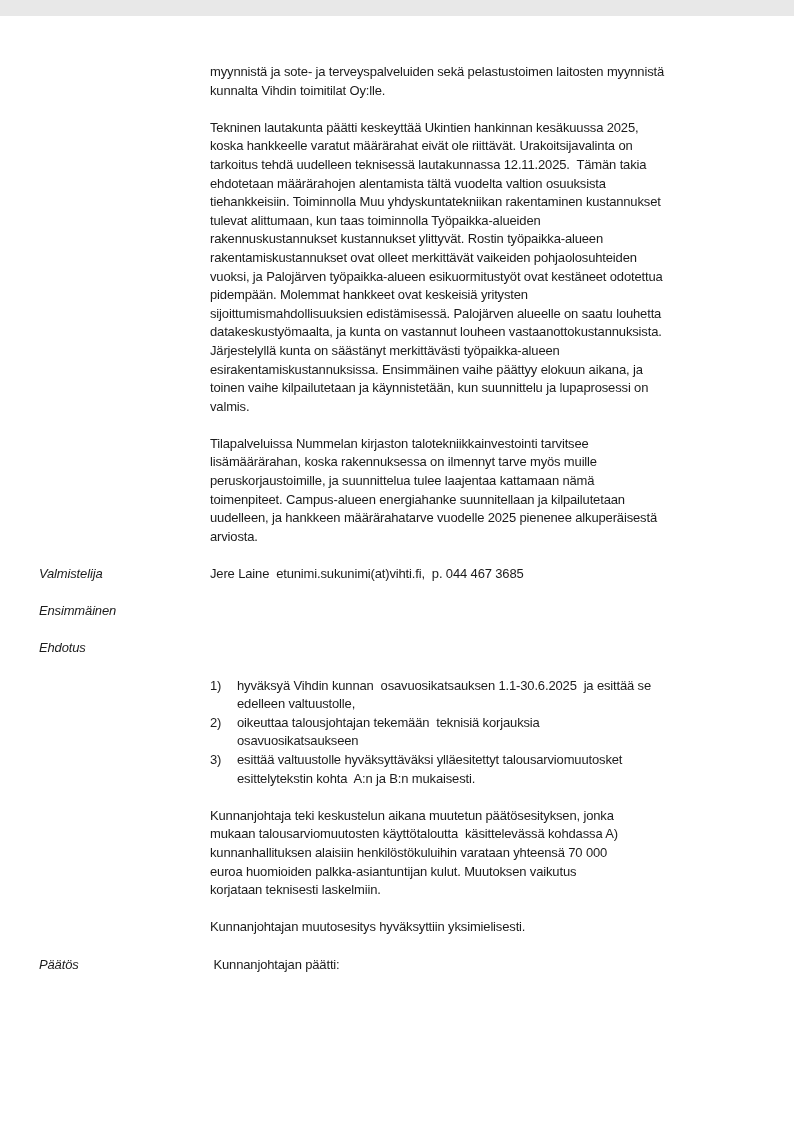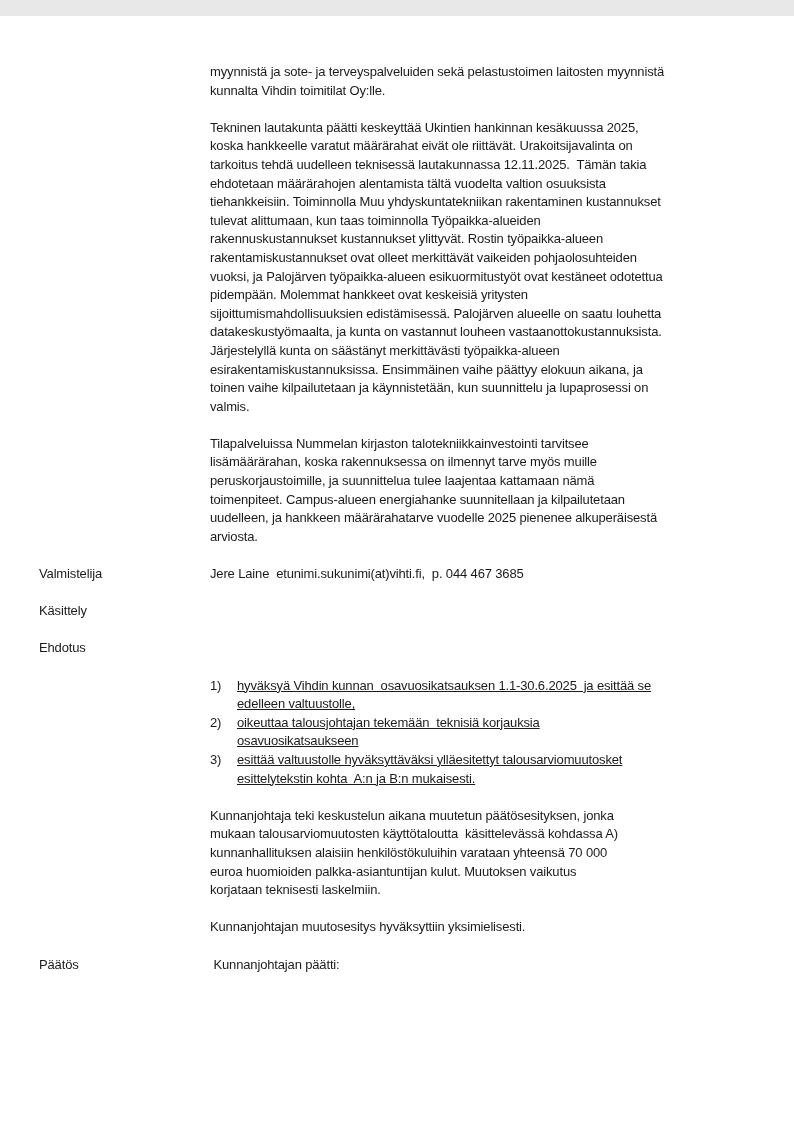--- a/index.html
+++ b/index.html
@@ -15,29 +15,29 @@
     line-height: 18.6px;
     letter-spacing: -0.15px;
     color: #1b1b1b;
     overflow: hidden;
   }
   .row {
     display: grid;
     grid-template-columns: 171px 1fr;
     margin: 0 0 18.6px 0;
   }
-  .label { white-space: pre-wrap; }
+  .label { white-space: pre-wrap; font-style: italic; }
   .value { white-space: pre-wrap; }
   .para  { white-space: pre-wrap; margin: 0; }
   .list-item {
     display: grid;
     grid-template-columns: 27px 1fr;
   }
   .list-item .num { white-space: pre; }
-  .list-item .item-text { white-space: pre-wrap; text-decoration: underline; }
+  .list-item .item-text { white-space: pre-wrap; }
   .proposal-list { margin: 0; }
   .extra-gap { margin-top: 9px; }
 </style>
 </head>
 <body>
 
 <div class="page">
 
   <div class="row">
     <div class="label"></div>
@@ -74,21 +74,21 @@
 uudelleen, ja hankkeen määrärahatarve vuodelle 2025 pienenee alkuperäisestä
 arviosta.</div>
   </div>
 
   <div class="row">
     <div class="label">Valmistelija</div>
     <div class="value">Jere Laine  etunimi.sukunimi(at)vihti.fi,  p. 044 467 3685</div>
   </div>
 
   <div class="row">
-    <div class="label">Käsittely</div>
+    <div class="label">Ensimmäinen</div>
   </div>
 
   <div class="row">
     <div class="label">Ehdotus</div>
   </div>
 
   <div class="row">
     <div class="label"></div>
     <div class="proposal-list">
       <div class="list-item">

